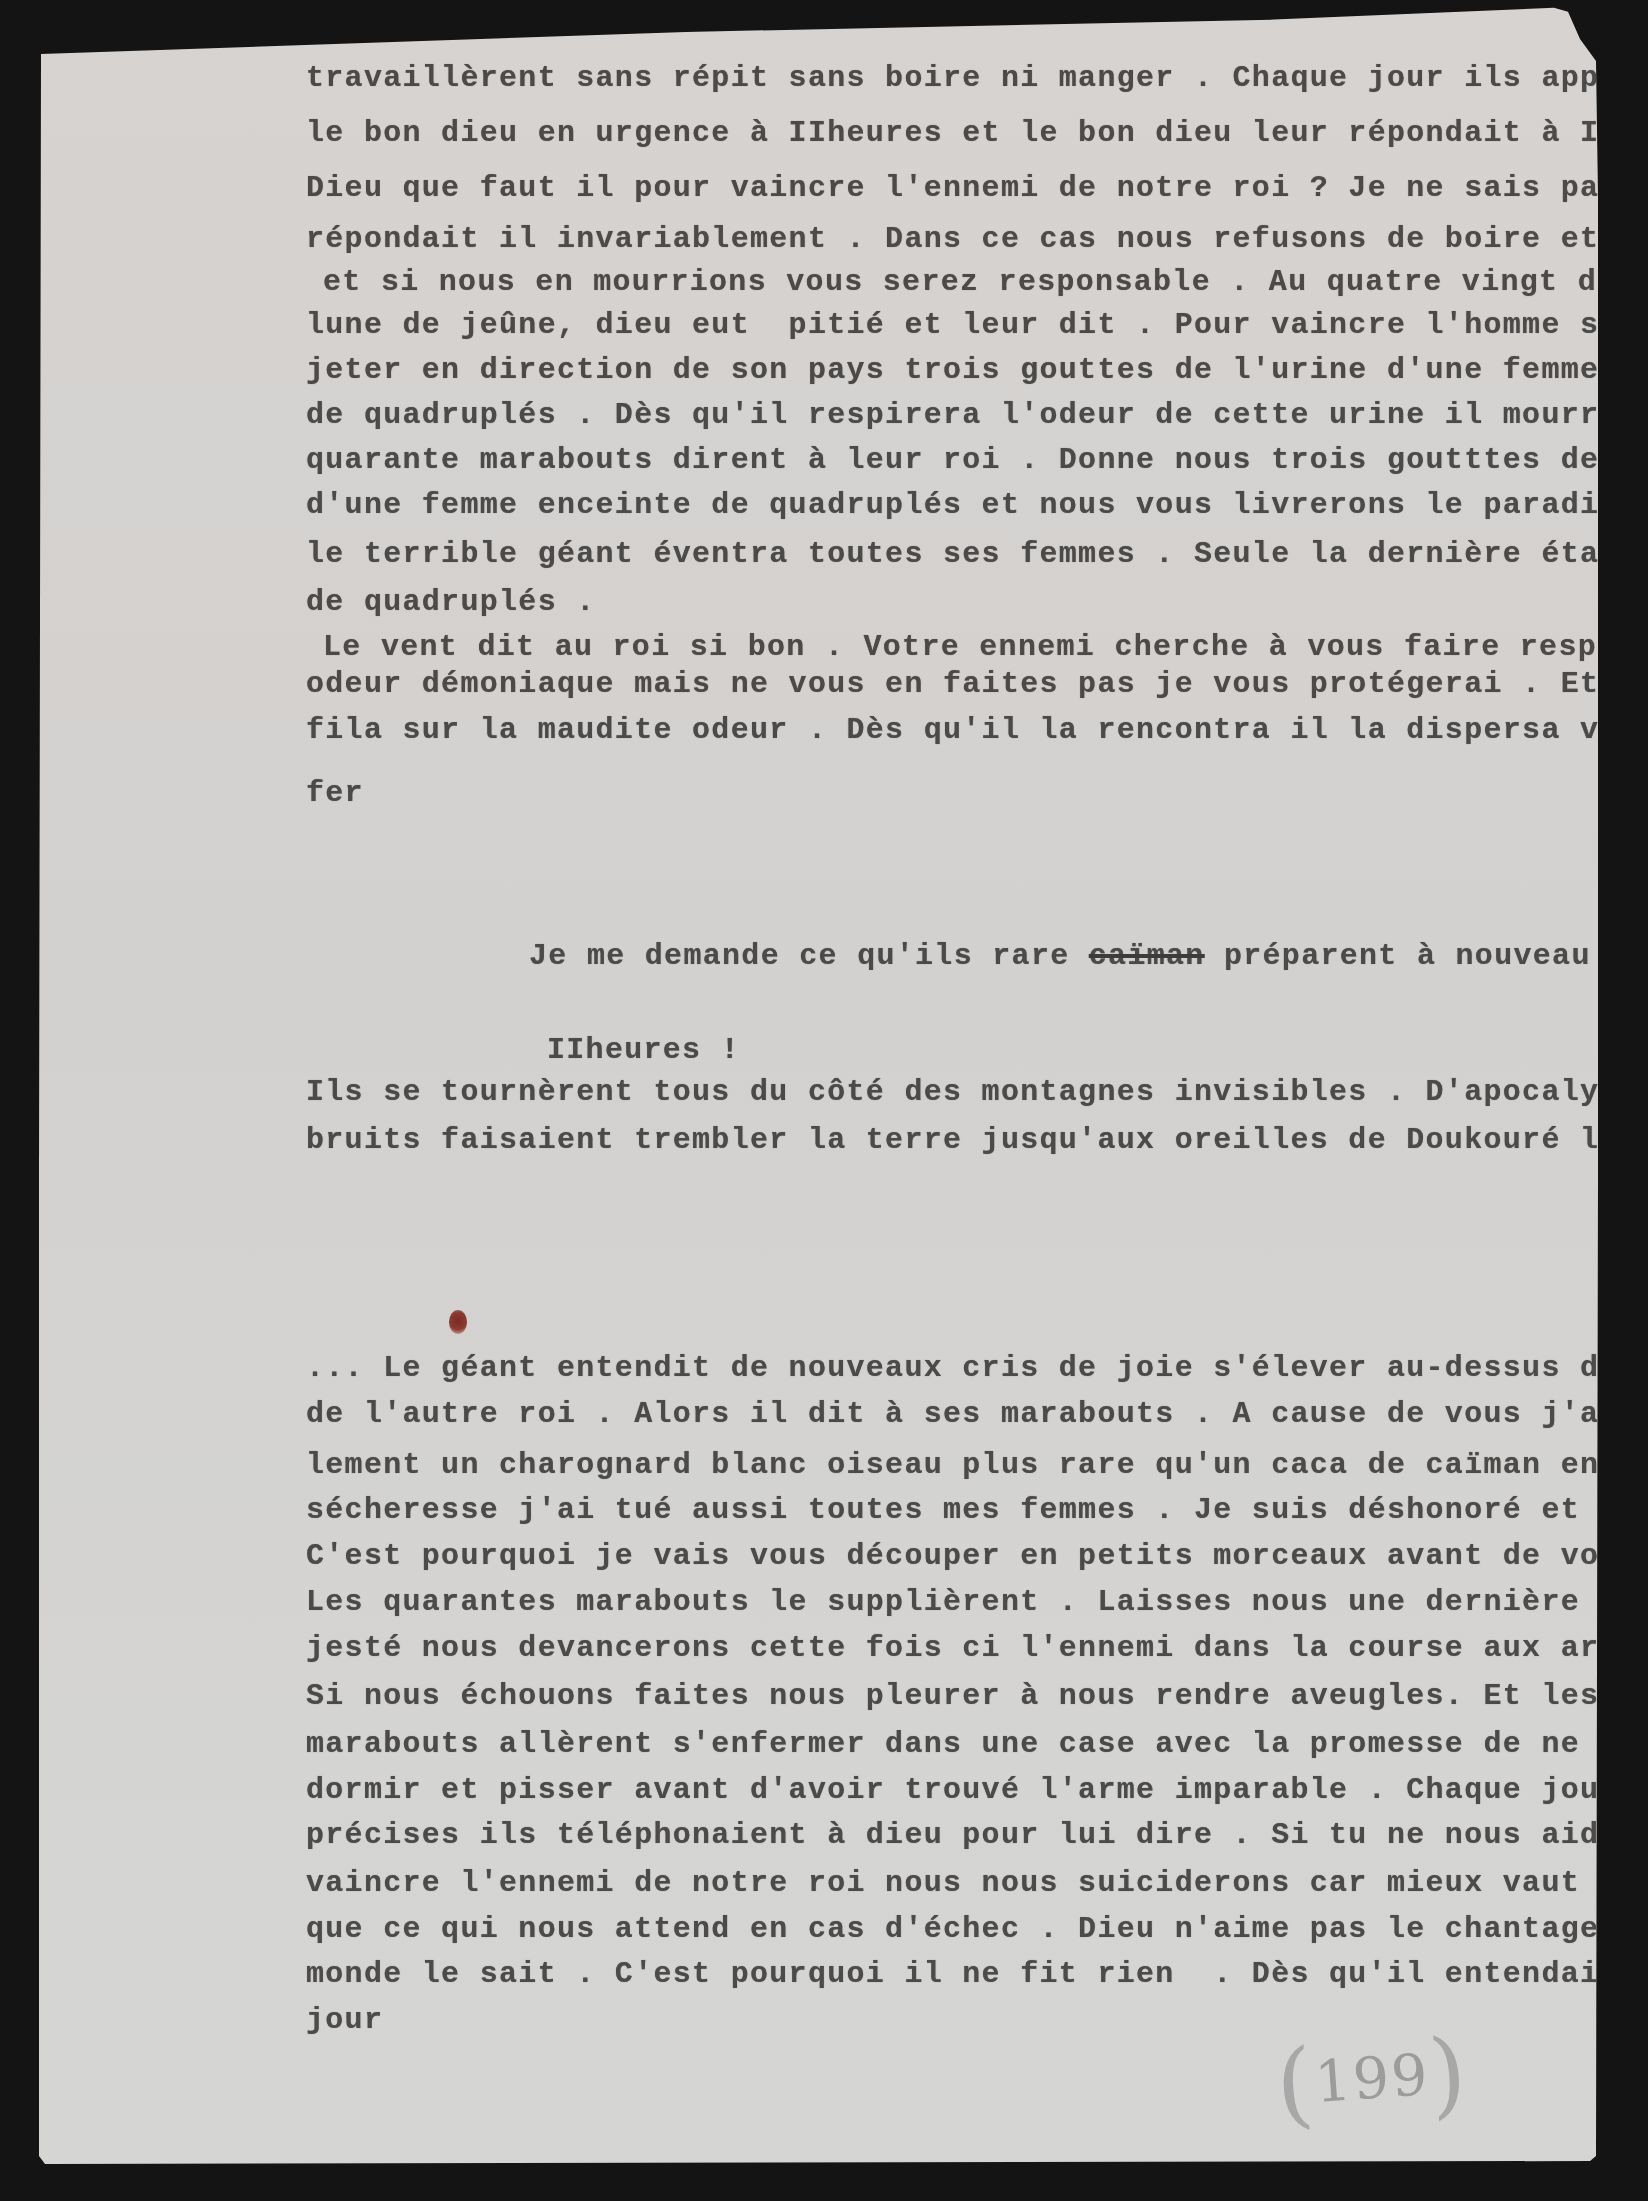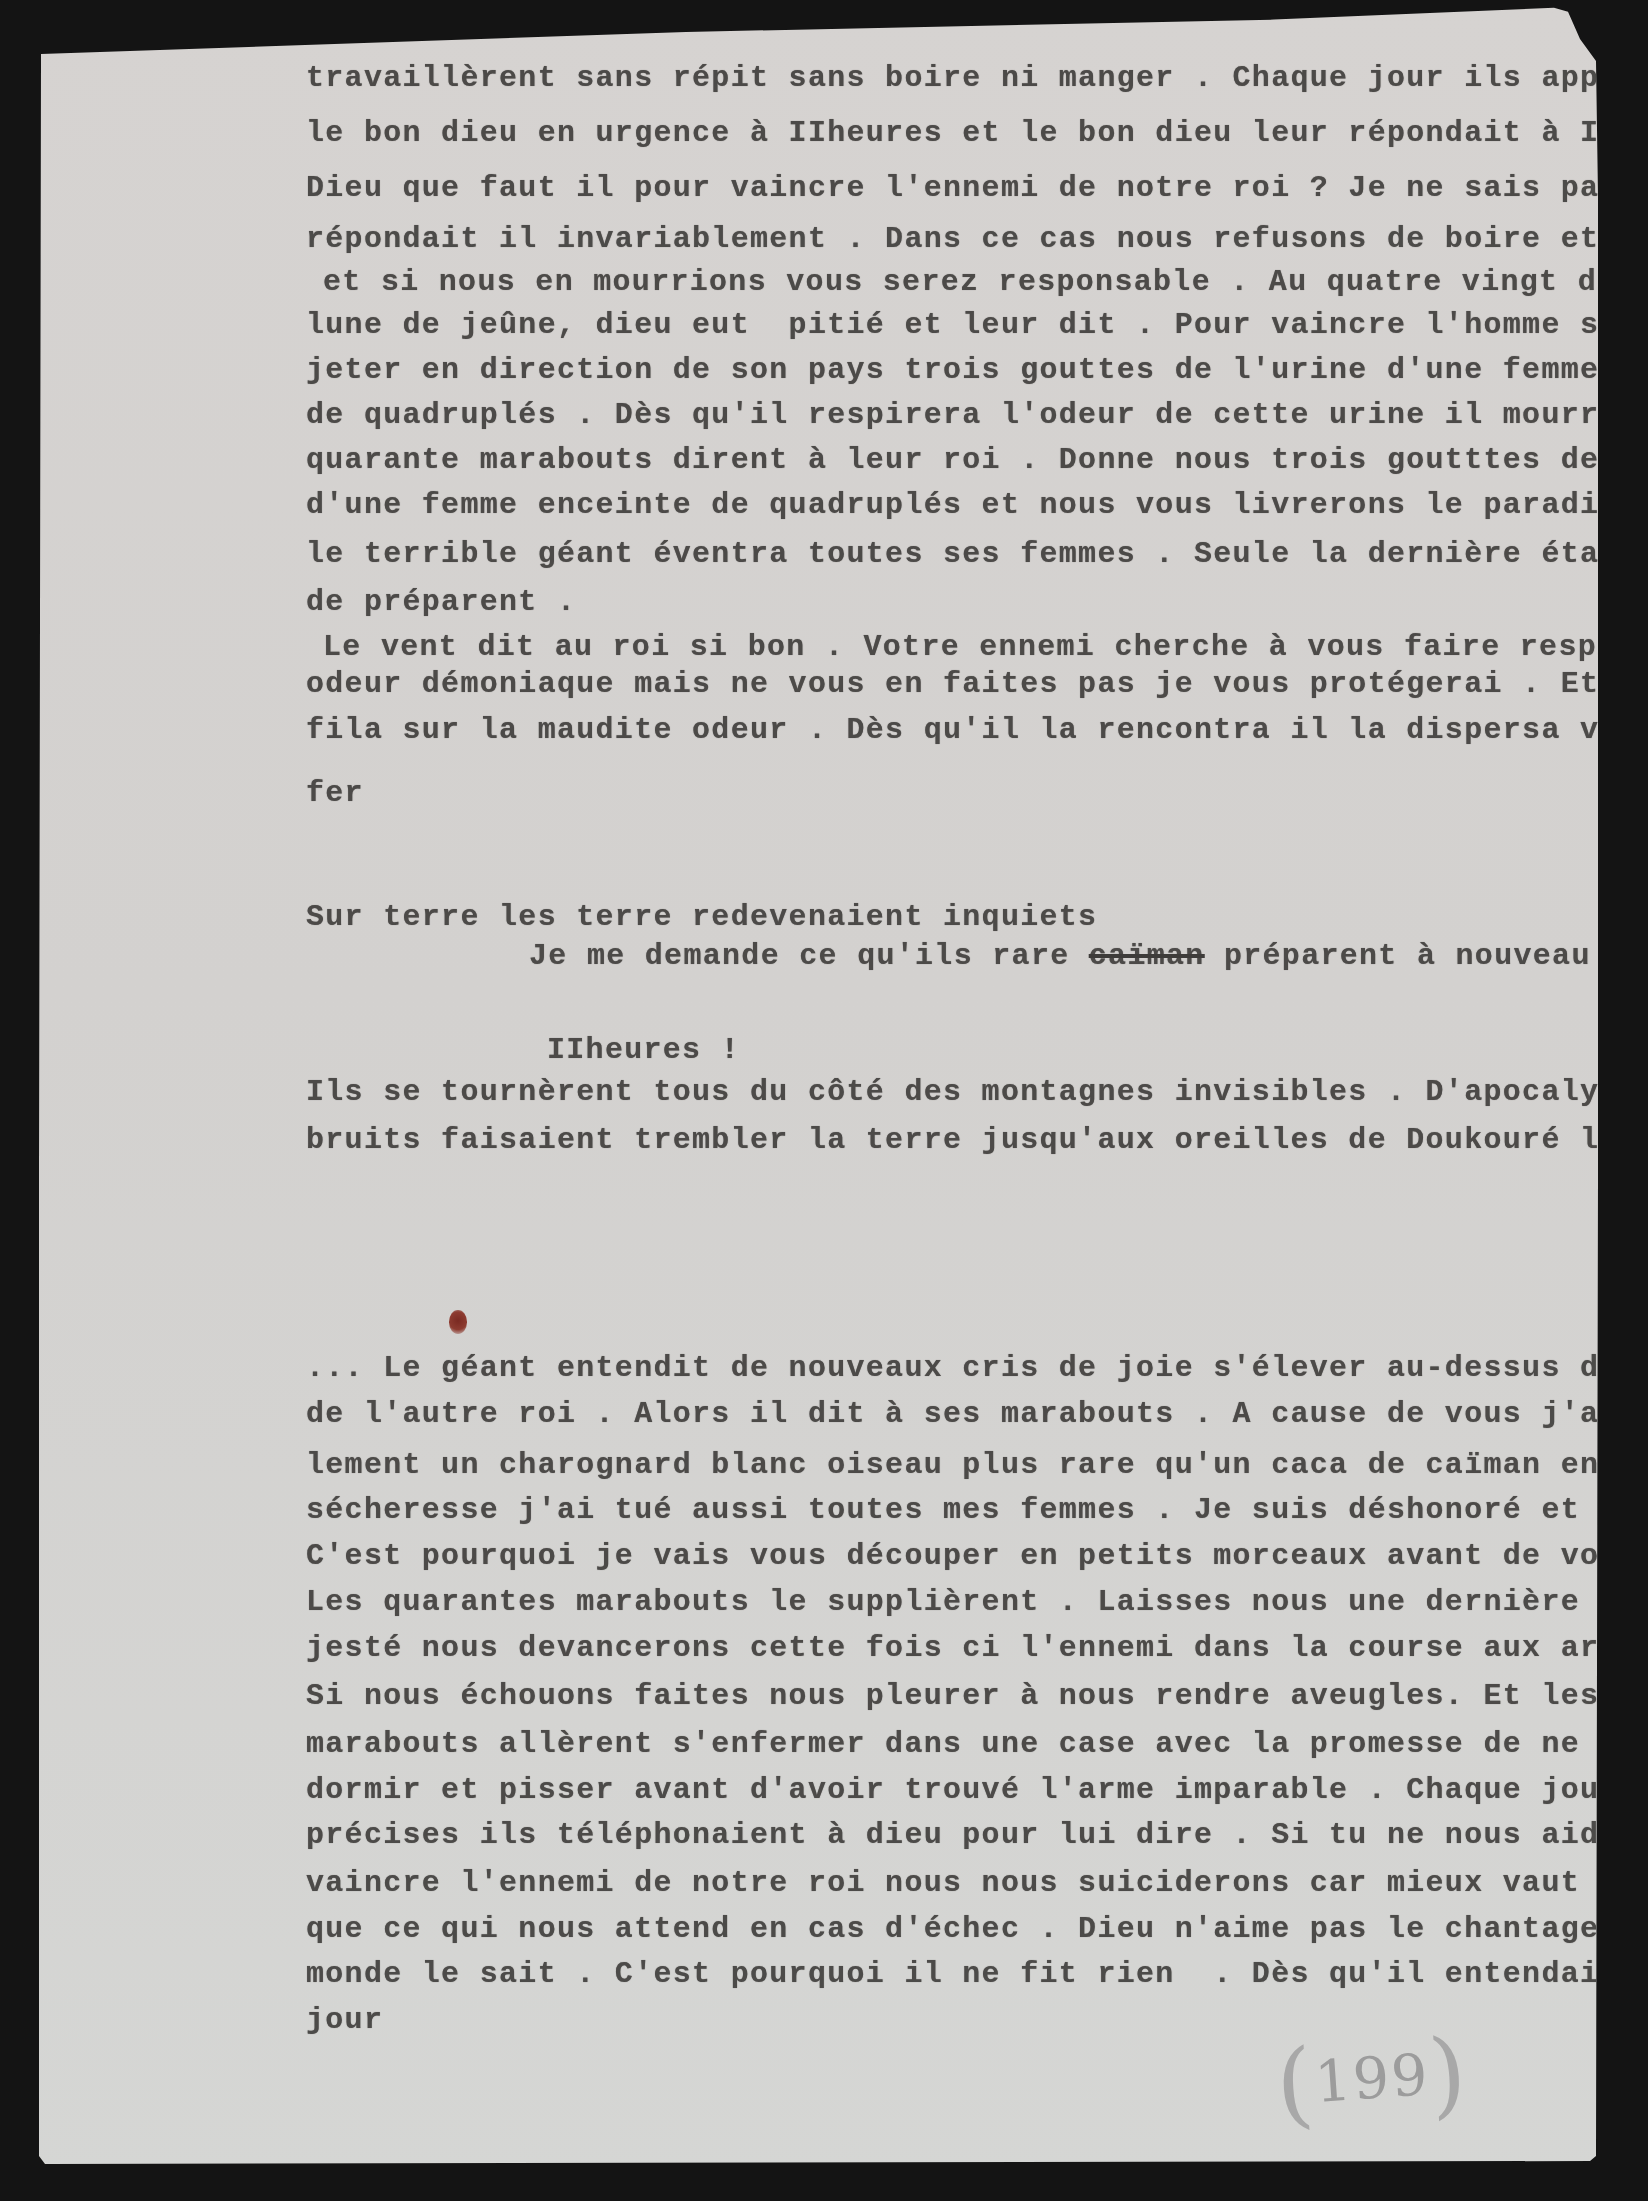--- a/index.html
+++ b/index.html
@@ -57,27 +57,26 @@
   <div class="line" style="top:116px">le bon dieu en urgence à IIheures et le bon dieu leur répondait à IIH 05 .</div>
   <div class="line" style="top:171px">Dieu que faut il pour vaincre l'ennemi de notre roi ? Je ne sais pas, leur</div>
   <div class="line" style="top:222px">répondait il invariablement . Dans ce cas nous refusons de boire et de manger</div>
   <div class="line ind1" style="top:265px">et si nous en mourrions vous serez responsable . Au quatre vingt dixième</div>
   <div class="line" style="top:308px">lune de jeûne, dieu eut  pitié et leur dit . Pour vaincre l'homme si bon,</div>
   <div class="line" style="top:353px">jeter en direction de son pays trois gouttes de l'urine d'une femme enceinte</div>
   <div class="line" style="top:398px">de quadruplés . Dès qu'il respirera l'odeur de cette urine il mourra . Les</div>
   <div class="line" style="top:443px">quarante marabouts dirent à leur roi . Donne nous trois goutttes de l'urine</div>
   <div class="line" style="top:488px">d'une femme enceinte de quadruplés et nous vous livrerons le paradis . Alors</div>
   <div class="line" style="top:537px">le terrible géant éventra toutes ses femmes . Seule la dernière était enceinte</div>
-  <div class="line" style="top:585px">de préparent .</div>
+  <div class="line" style="top:585px">de quadruplés .</div>
   <div class="line ind1" style="top:630px">Le vent dit au roi si bon . Votre ennemi cherche à vous faire respirer une</div>
   <div class="line" style="top:667px">odeur démoniaque mais ne vous en faites pas je vous protégerai . Et le vent</div>
   <div class="line" style="top:713px">fila sur la maudite odeur . Dès qu'il la rencontra il la dispersa vers l'en-</div>
   <div class="line" style="top:776px">fer</div>
 
-  <div class="line" style="top:900px">Sur terre les terre redevenaient inquiets</div>
   <div class="line ind2" style="top:939px"><span>Je me demande ce qu'ils rare</span> <span class="strike">caïman</span><span> préparent à nouveau ces</span></div>
   <div class="line ind3" style="top:1033px">IIheures !</div>
   <div class="line" style="top:1075px">Ils se tournèrent tous du côté des montagnes invisibles . D'apocalyptiques</div>
   <div class="line" style="top:1123px">bruits faisaient trembler la terre jusqu'aux oreilles de Doukouré le sourd . X</div>
 
   <div class="red-dot"></div>
 
   <div class="line" style="top:1351px">... Le géant entendit de nouveaux cris de joie s'élever au-dessus du royaume</div>
   <div class="line" style="top:1397px">de l'autre roi . Alors il dit à ses marabouts . A cause de vous j'ai tué inuti-</div>
   <div class="line" style="top:1448px">lement un charognard blanc oiseau plus rare qu'un caca de caïman en temps de</div>

